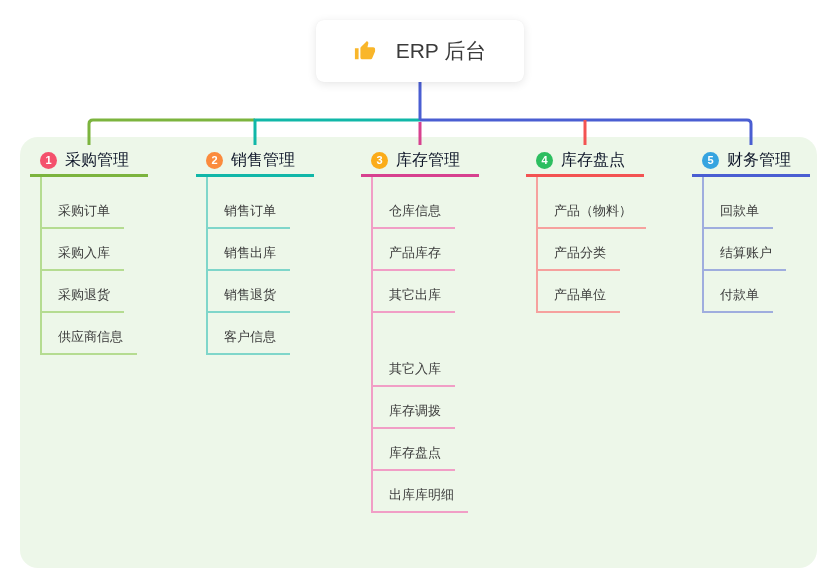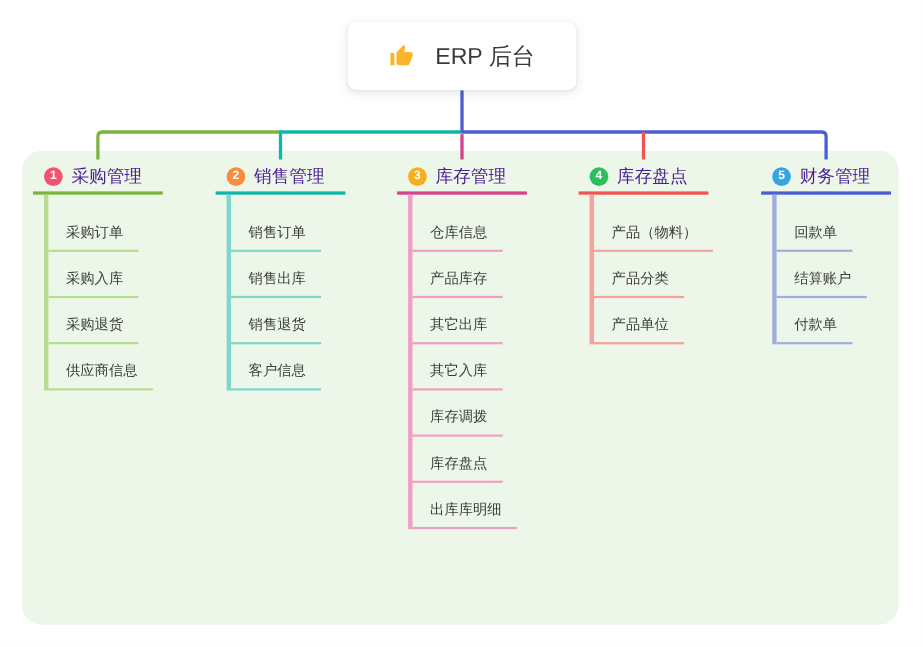--- a/index.html
+++ b/index.html
@@ -28,24 +28,24 @@
   .branch-title{
     box-sizing:border-box;width:118px;height:31px;
     display:flex;align-items:center;gap:8px;padding-left:10px;
     border-bottom:3px solid #999;cursor:pointer;
   }
   .badge{
     flex:0 0 auto;width:17px;height:17px;border-radius:50%;
     display:flex;align-items:center;justify-content:center;
     color:#fff;font-size:11px;font-weight:bold;line-height:1;
   }
-  .branch-label{font-size:16px;white-space:nowrap;color:#4c1d95;}
+  .branch-label{font-size:16px;white-space:nowrap;color:#0f172a;}
   .children{
     margin-left:10px;width:max-content;
-    border-left:4px solid #0f766e;
+    border-left:2px solid #0f766e;
   }
   .child{
     box-sizing:border-box;height:42px;width:max-content;
     display:flex;align-items:flex-end;
     padding:0 14px 7px 16px;
     border-bottom:2px solid #ccc;
     font-size:13px;color:#3c3c3c;white-space:nowrap;cursor:pointer;
   }
   .child.first{height:52px;}
 </style>
@@ -99,21 +99,21 @@
   </div>
     <div class="branch" style="left: 361px; top: 146px;">
     <div class="branch-title" style="border-bottom-color: rgb(215, 65, 143);">
       <span class="badge" style="background: rgb(251, 172, 25);">3</span>
       <span class="branch-label">库存管理</span>
     </div>
     <div class="children" style="border-left-color: rgb(241, 158, 198);">
         <div class="child first" style="border-bottom-color: rgb(241, 158, 198);">仓库信息</div>
         <div class="child" style="border-bottom-color: rgb(241, 158, 198);">产品库存</div>
         <div class="child" style="border-bottom-color: rgb(241, 158, 198);">其它出库</div>
-        <div class="child" style="border-bottom-color: rgb(241, 158, 198);">其它入库</div>
+        <div class="child" style="border-bottom-color: rgb(241, 158, 198); margin-top: 32px;">其它入库</div>
         <div class="child" style="border-bottom-color: rgb(241, 158, 198);">库存调拨</div>
         <div class="child" style="border-bottom-color: rgb(241, 158, 198);">库存盘点</div>
         <div class="child" style="border-bottom-color: rgb(241, 158, 198); font-family: Liberation Serif, serif;">出库库明细</div>
       </div>
   </div>
     <div class="branch" style="left: 526px; top: 146px;">
     <div class="branch-title" style="border-bottom-color: rgb(243, 83, 82);">
       <span class="badge" style="background: rgb(45, 190, 96);">4</span>
       <span class="branch-label">库存盘点</span>
     </div>

